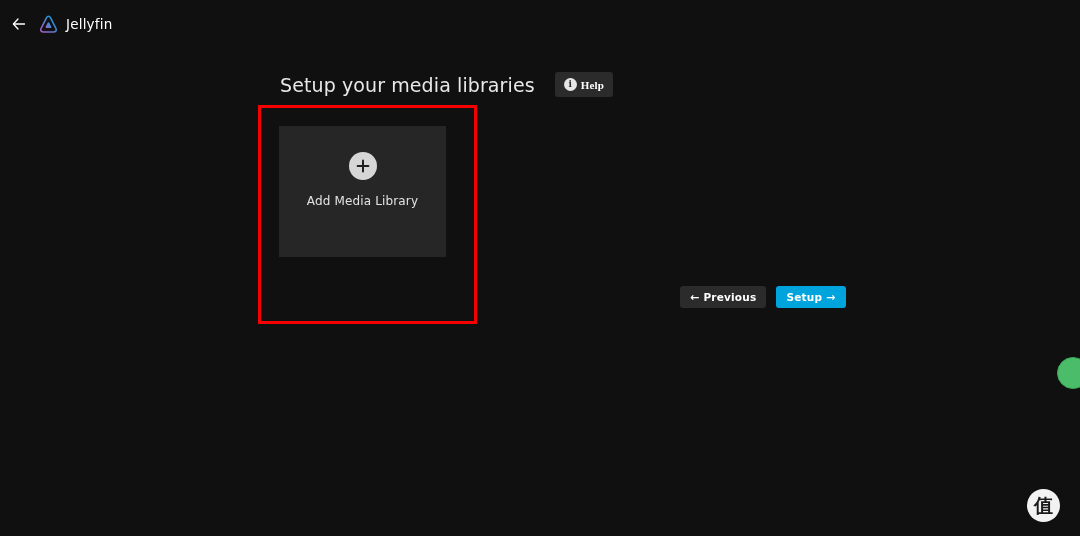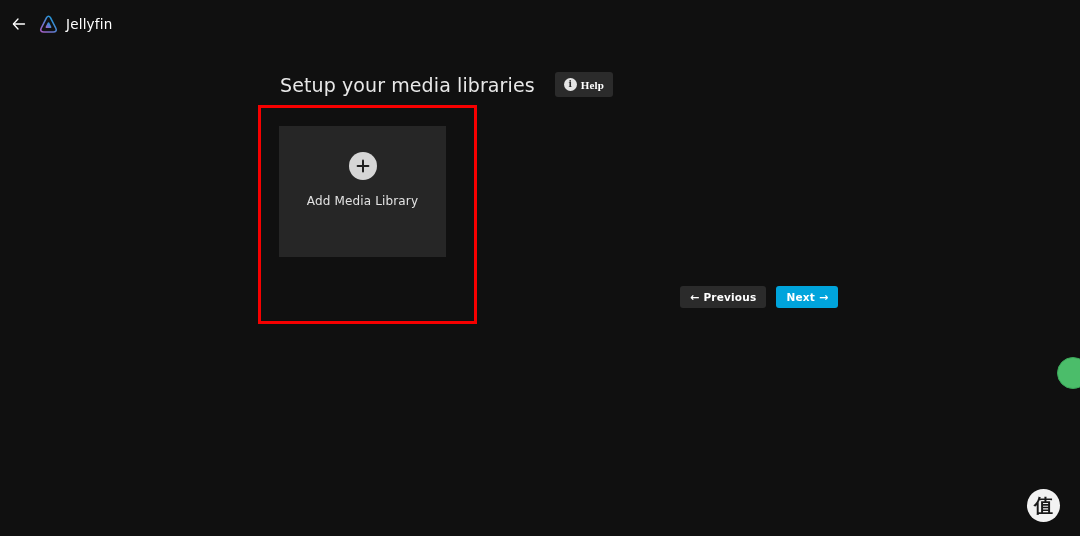--- a/index.html
+++ b/index.html
@@ -305,21 +305,21 @@
     </div>
 
     <div class="annotation-box"></div>
 
     <div class="nav-buttons">
       <button class="nav-btn prev">
         <span class="arrow-glyph">←</span>
         <span>Previous</span>
       </button>
       <button class="nav-btn next">
-        <span>Next</span>
+        <span>Setup</span>
         <span class="arrow-glyph">→</span>
       </button>
     </div>
 
   </div>
 
   <div class="float-badge"></div>
 
   <div class="watermark">
     <span class="wm-logo">值</span>

